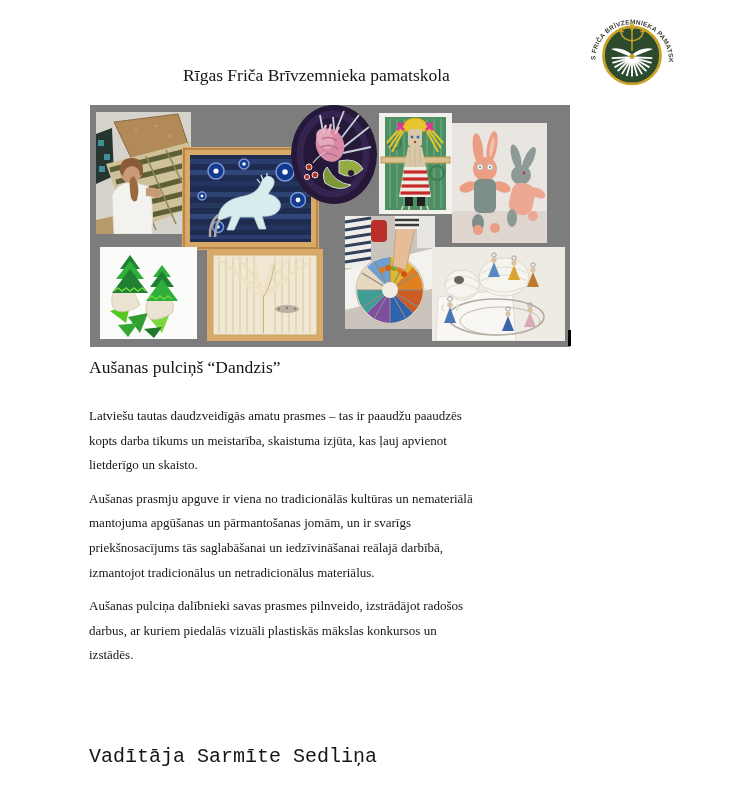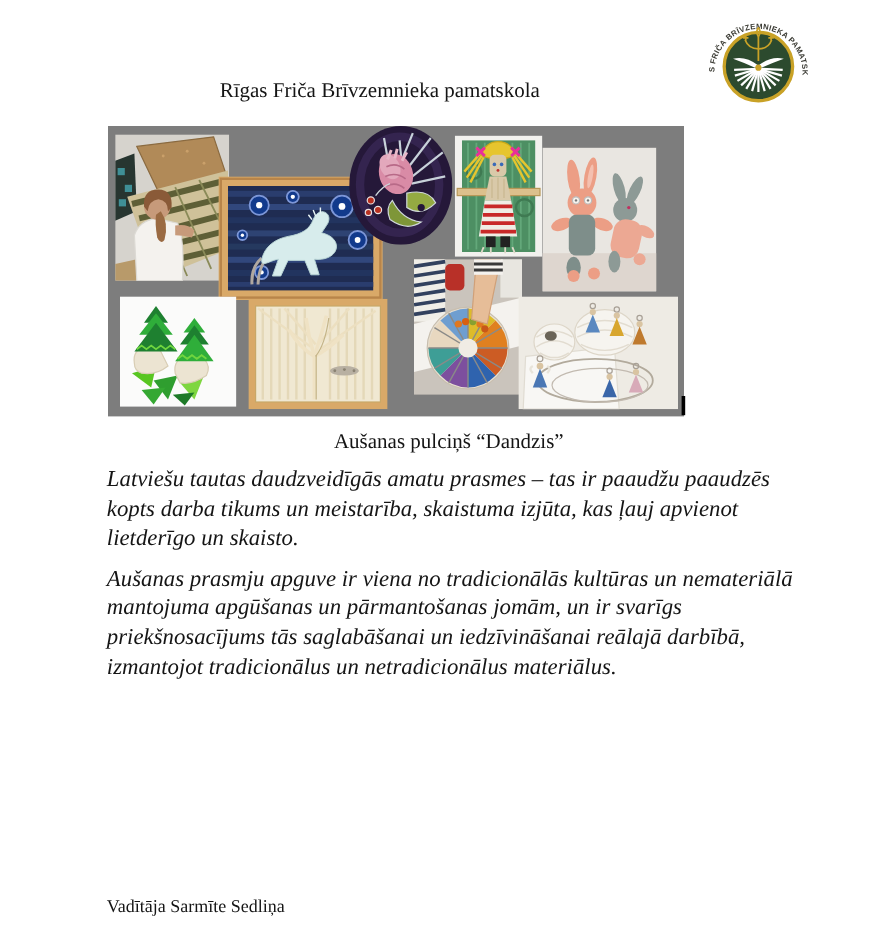--- a/index.html
+++ b/index.html
@@ -6,25 +6,25 @@
   .page{position:relative;width:740px;height:793px;background:#ffffff;overflow:hidden;
         font-family:"Liberation Serif", serif;color:#151515;}
   .school-title{position:absolute;left:89px;top:63px;width:455px;text-align:center;
         font-size:17.5px;line-height:25px;white-space:nowrap;}
   .logo{position:absolute;left:586px;top:3px;width:92px;height:92px;}
   .logo svg{display:block;width:100%;height:100%;}
   .collage{position:absolute;left:90px;top:105px;width:480px;height:242px;background:#7d7d7d;}
   .photo{position:absolute;}
   .photo svg{display:block;width:100%;height:100%;}
   .text-cursor{position:absolute;left:568px;top:330px;width:3px;height:16px;background:#000;}
-  .club-title{position:absolute;left:89px;top:355px;width:570px;text-align:center;
+  .club-title{position:absolute;left:89px;top:355px;width:570px;text-align:left;
         font-size:17.5px;line-height:25px;white-space:nowrap;}
-  .content{position:absolute;left:89px;top:388px;width:600px;font-size:19px;line-height:24.6px;font-style:italic;}
+  .content{position:absolute;left:89px;top:404px;width:600px;font-size:13px;line-height:24.6px;}
   .content p{margin:0 0 9px 0;white-space:pre-line;}
-  .footer-line{position:absolute;left:89px;top:744px;font-size:15px;line-height:25px;}
+  .footer-line{position:absolute;left:89px;top:744px;font-size:20px;line-height:25px;font-family:Liberation Mono, monospace;}
   
   .t1{left:6px;top:7px;width:95px;height:122px;}
   .t2{left:92px;top:42px;width:137px;height:103px;}
   .t3{left:201px;top:0px;width:86px;height:99px;}
   .t4{left:289px;top:8px;width:73px;height:101px;}
   .t5{left:362px;top:18px;width:95px;height:120px;}
   .t6{left:10px;top:142px;width:97px;height:92px;}
   .t7{left:117px;top:144px;width:116px;height:92px;}
   .t8{left:255px;top:111px;width:90px;height:113px;}
   .t9{left:342px;top:142px;width:133px;height:94px;}
@@ -420,17 +420,20 @@
   <div class="club-title">Aušanas pulciņš “Dandzis”</div>
 
   <div class="content">
     <p>Latviešu tautas daudzveidīgās amatu prasmes – tas ir paaudžu paaudzēs
 kopts darba tikums un meistarība, skaistuma izjūta, kas ļauj apvienot
 lietderīgo un skaisto.</p>
     <p>Aušanas prasmju apguve ir viena no tradicionālās kultūras un nemateriālā
 mantojuma apgūšanas un pārmantošanas jomām, un ir svarīgs
 priekšnosacījums tās saglabāšanai un iedzīvināšanai reālajā darbībā,
 izmantojot tradicionālus un netradicionālus materiālus.</p>
+    <p>Aušanas pulciņa dalībnieki savas prasmes pilnveido, izstrādājot radošos
+darbus, ar kuriem piedalās vizuāli plastiskās mākslas konkursos un
+izstādēs.</p>
   </div>
 
   <div class="footer-line">Vadītāja Sarmīte Sedliņa</div>
 
 </div>
 
 </body></html>

